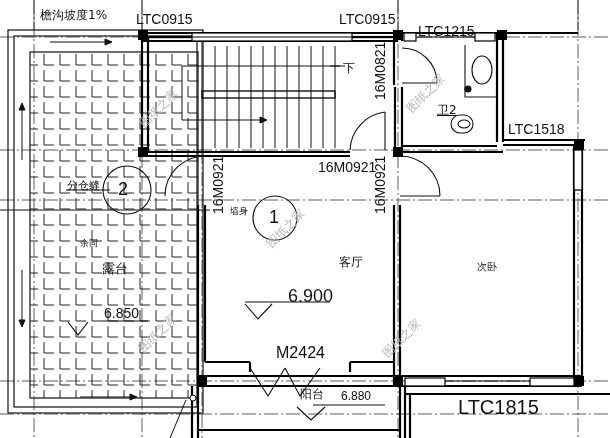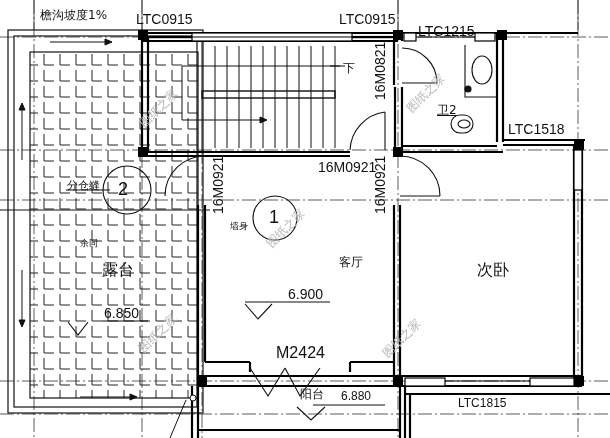--- a/index.html
+++ b/index.html
@@ -186,42 +186,42 @@
 
   <line x1="186" y1="400" x2="170" y2="438" stroke="#111" stroke-width="1"></line>
   <circle cx="193" cy="398" r="3" fill="#fff" stroke="#111"></circle>
 </svg>
 
 <div class="lbl cn" style="left:40px;top:9px;font-size:12px;">檐沟坡度1%</div>
 <div class="lbl" style="left:136px;top:12px;font-size:14px;">LTC0915</div>
 <div class="lbl" style="left:339px;top:12px;font-size:14px;">LTC0915</div>
 <div class="lbl" style="left:418px;top:12px;font-size:14px;margin-top:12px;">LTC1215</div>
 <div class="lbl" style="left:508px;top:122px;font-size:14px;">LTC1518</div>
-<div class="lbl" style="left:458px;top:397px;font-size:12px;text-align:center;">LTC1815</div>
+<div class="lbl" style="left:458px;top:397px;font-size:20px;text-align:center;">LTC1815</div>
 
 <div class="lbl vert" style="left:373px;top:100px;font-size:14px;">16M0821</div>
 <div class="lbl" style="left:318px;top:160px;font-size:14px;">16M0921</div>
 <div class="lbl vert" style="left:211px;top:214px;font-size:14px;">16M0921</div>
 <div class="lbl vert" style="left:373px;top:214px;font-size:14px;">16M0921</div>
 <div class="lbl" style="left:276px;top:345px;font-size:16px;">M2424</div>
 
 <div class="lbl cn" style="left:343px;top:62px;font-size:12px;">下</div>
 <div class="lbl cn" style="left:437px;top:104px;font-size:12px;text-decoration:underline;">卫2</div>
-<div class="lbl cn" style="left:102px;top:262px;font-size:16px;">露台</div>
+<div class="lbl cn" style="left:102px;top:262px;font-size:13px;">露台</div>
 <div class="lbl cn" style="left:291px;top:256px;font-size:12px;margin-left:48px;">客厅</div>
-<div class="lbl cn" style="left:477px;top:262px;font-size:16px;">次卧</div>
+<div class="lbl cn" style="left:477px;top:262px;font-size:10px;">次卧</div>
 <div class="lbl cn" style="left:300px;top:388px;font-size:12px;">阳台</div>
 
 <div class="lbl" style="left:104px;top:306px;font-size:14px;">6.850</div>
-<div class="lbl" style="left:288px;top:287px;font-size:14px;">6.900</div>
+<div class="lbl" style="left:288px;top:287px;font-size:18px;">6.900</div>
 <div class="lbl" style="left:341px;top:390px;font-size:12px;">6.880</div>
 
 <div class="lbl" style="left:118px;top:180px;font-size:18px;">2</div>
 <div class="lbl" style="left:269px;top:208px;font-size:18px;">1</div>
-<div class="lbl cn" style="left:230px;top:207px;font-size:9px;margin-top:15px;">墙身</div>
+<div class="lbl cn" style="left:230px;top:207px;font-size:9px;">墙身</div>
 <div class="lbl cn" style="left:67px;top:180px;font-size:11px;">分仓缝</div>
 <div class="lbl cn" style="left:80px;top:203px;font-size:9px;margin-top:36px;">余同</div>
 
 <div class="wm" style="left:135px;top:100px;">图纸之家</div>
 <div class="wm" style="left:402px;top:85px;">图纸之家</div>
 <div class="wm" style="left:262px;top:220px;">图纸之家</div>
 <div class="wm" style="left:134px;top:325px;">图纸之家</div>
 <div class="wm" style="left:378px;top:330px;">图纸之家</div>
 
 </body></html>

